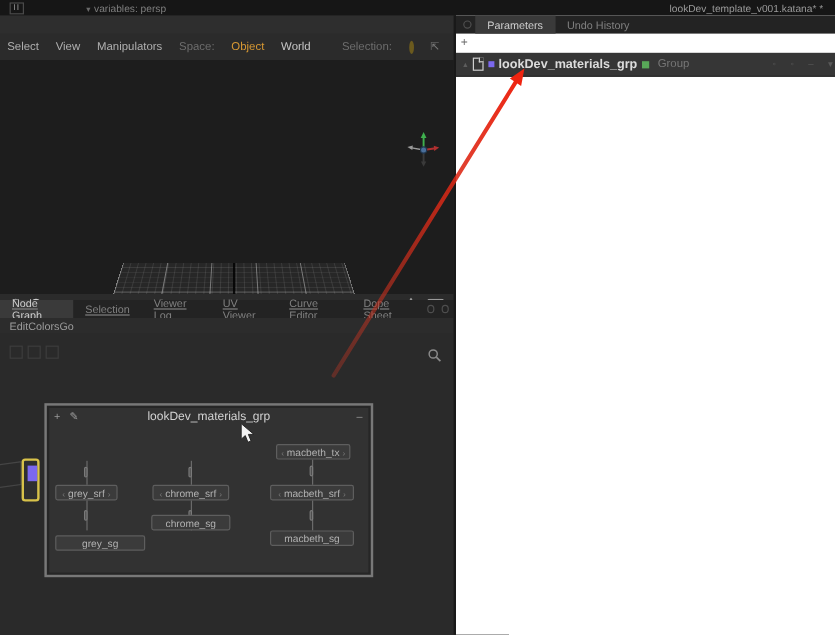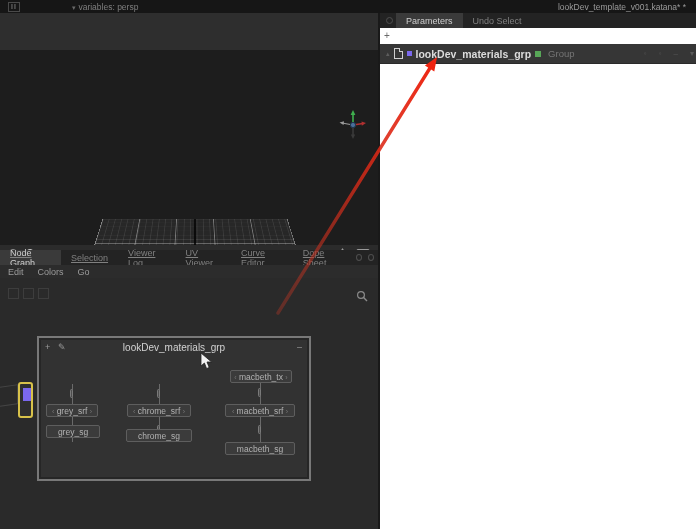--- a/index.html
+++ b/index.html
@@ -63,21 +63,21 @@
   #vp-footer { left:0; top:232px; width:378px; height:18px; background:#2b2b2b;
                display:flex; align-items:center; font-size:9px; color:#9a9a9a; gap:7px;
                padding:0 8px; }
   .eye-ic, .cam-circle { width:10px; height:10px; border-radius:50%; border:1px solid #8f8f8f;
                display:flex; align-items:center; justify-content:center; }
   .eye-ic::after { content:""; width:4px; height:4px; border-radius:50%; background:#8f8f8f; }
   .cam-circle { border-color:#cfcfcf; } .cam-circle::after{content:"";width:3px;height:3px;border-radius:50%;background:#cfcfcf;}
   #vp-footer .spacer { flex:1; }
   #vp-footer svg { display:block; } 
   #ng-menubar { left:0; top:252px; width:378px; height:13px; background:#2c2c2c;
-                display:flex; gap:14px; align-items:center; padding-left:8px;
+                display:flex; align-items:center; padding-left:8px;
                 font-size:9px; color:#9c9c9c; }
   #ng-canvas { left:0; top:265px; width:378px; height:251px; background:#2a2a2a; }
   .ghost-btn { position:absolute; width:11px; height:11px; border:1px solid #3d3d3d; }
   .search-ic { position:absolute; right:10px; top:12px; color:#8a8a8a; }
 
   
   #group-box { position:absolute; left:37px; top:58px; width:274px; height:145px;
                background:#323232; border:2px solid #787878; box-shadow:0 0 0 2px #262626 inset; }
   #group-title { position:absolute; left:0; top:4px; width:100%; text-align:center;
                  font-size:10px; color:#d2d2d2; }
@@ -125,20 +125,32 @@
     <span class="pause">II</span>
     <span class="vars">
       <span class="caret">▾</span><span>variables: persp</span>
     </span>
     <span class="doc">lookDev_template_v001.katana* *</span>
   </div>
 
   <div id="left-pane" class="abs">
 
 
+    <div id="viewer-toolbar" class="abs">
+      <span>Select</span>
+      <span>View</span>
+      <span>Manipulators</span>
+      <span class="dim">Space:</span>
+      <span class="object">Object</span>
+      <span class="world">World</span>
+      <span class="dim" style="margin-left:12px;">Selection:</span>
+      <span class="sel-circle"></span>
+      <span class="sel-tool">⇱</span>
+      <span class="refresh-ic">⟲</span>
+    </div>
 
     <div id="viewport" class="abs">
       <div id="grid-wrap">
         <div id="floor-grid"></div>
       </div>
       <svg id="axis-gizmo" class="abs" width="34" height="34" viewBox="0 0 34 34">
         <line x1="17" y1="17" x2="17" y2="5" stroke="#3faf4e" stroke-width="1.6"></line>
         <polygon points="17,2 14.6,7 19.4,7" fill="#3faf4e"></polygon>
         <line x1="17" y1="17" x2="27" y2="15.5" stroke="#b03030" stroke-width="1.6"></line>
         <polygon points="30,15 25.5,13.5 25.8,17.8" fill="#b03030"></polygon>
@@ -254,21 +266,21 @@
         <div class="node" style="left:88px;top:66px;width:64px;">
           <span class="pt">‹</span>
           <span>chrome_srf</span>
           <span class="pt">›</span>
         </div>
         <div class="node" style="left:186px;top:66px;width:70px;">
           <span class="pt">‹</span>
           <span>macbeth_srf</span>
           <span class="pt">›</span>
         </div>
-        <div class="node" style="left:7px;top:87px;width:54px;">
+        <div class="node" style="left:7px;top:108px;width:75px;">
           <span>grey_sg</span>
         </div>
         <div class="node" style="left:87px;top:91px;width:66px;">
           <span>chrome_sg</span>
         </div>
         <div class="node" style="left:186px;top:104px;width:70px;">
           <span>macbeth_sg</span>
         </div>
       </div>
     </div>
@@ -276,21 +288,21 @@
 
   <div id="divider" class="abs"></div>
 
   <div id="right-pane" class="abs">
     <div class="tabbar" style="top:0;">
       <span class="mini-dot" style="margin-left:6px;"></span>
       <div class="tab active">
           <span>Parameters</span>
         </div>
       <div class="tab">
-          <span>Undo Select</span>
+          <span>Undo History</span>
         </div>
       <div class="spacer"></div>
     </div>
 
     <span id="param-plus">+</span>
 
     <div id="param-row">
       <span class="tri">▴</span>
       <span class="page-ic"></span>
       <span class="sq-purple"></span>

